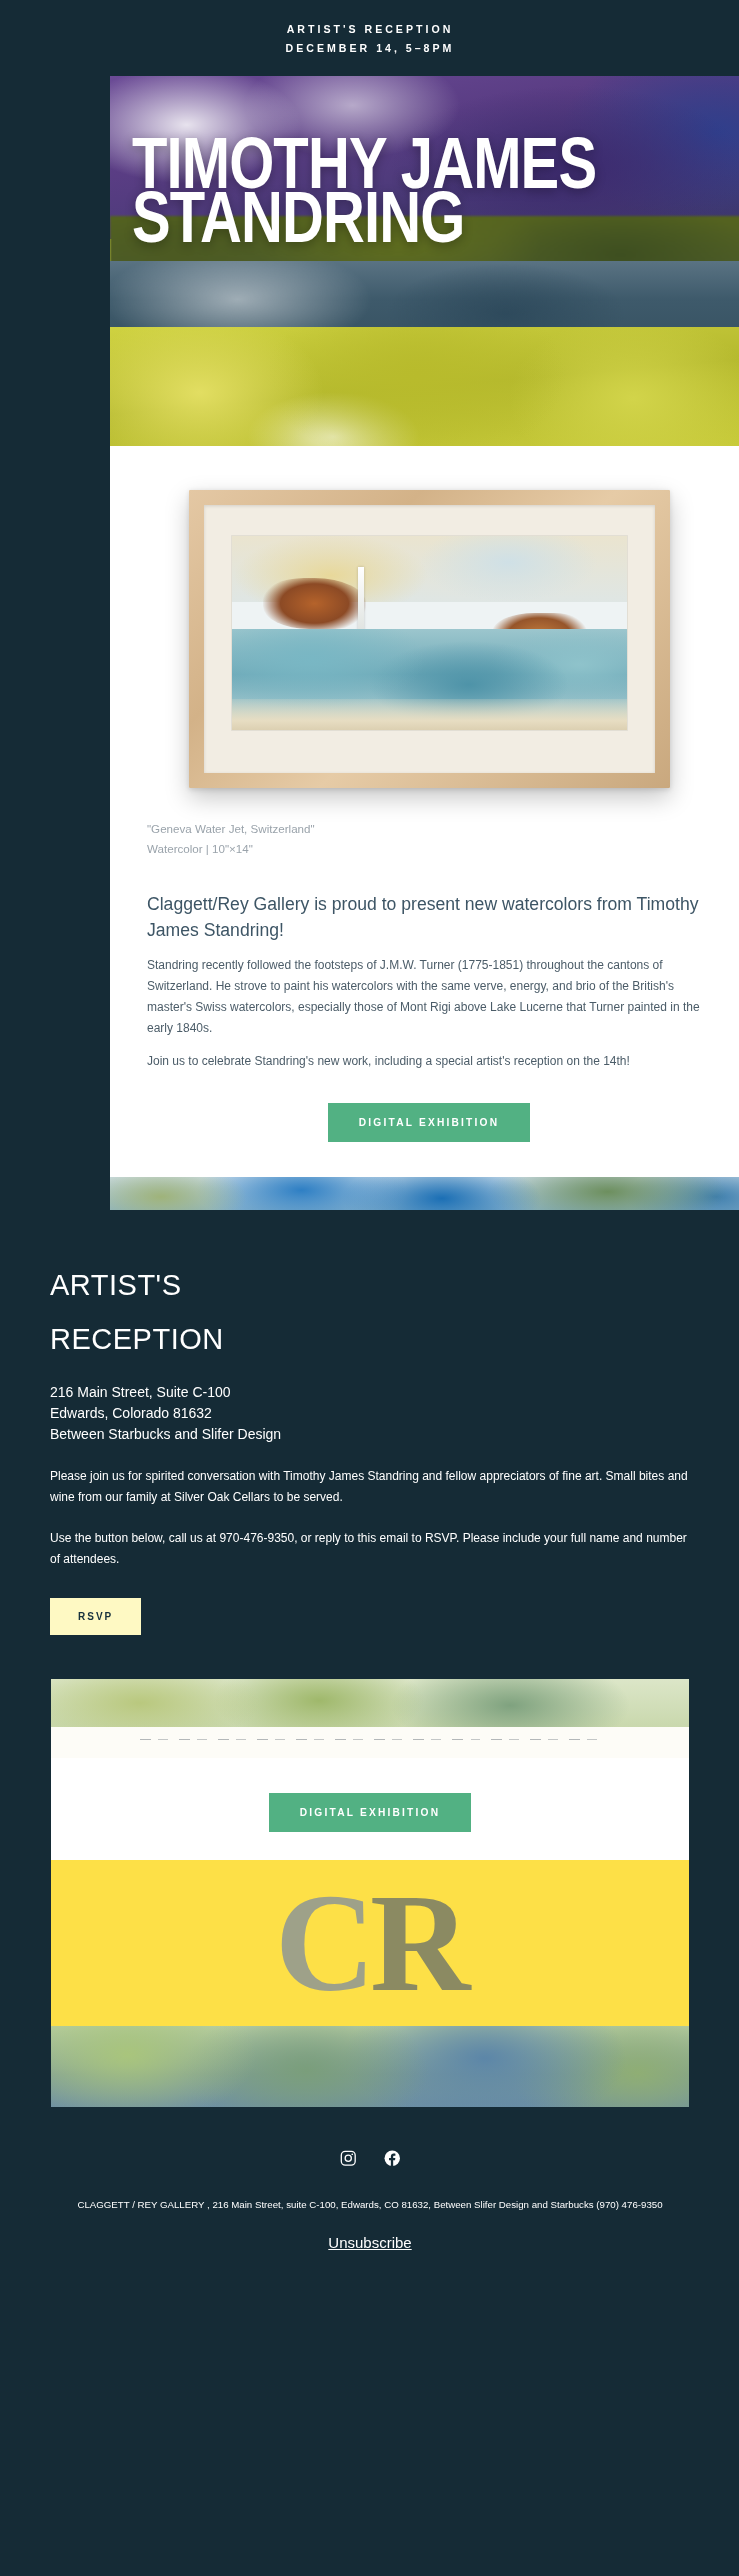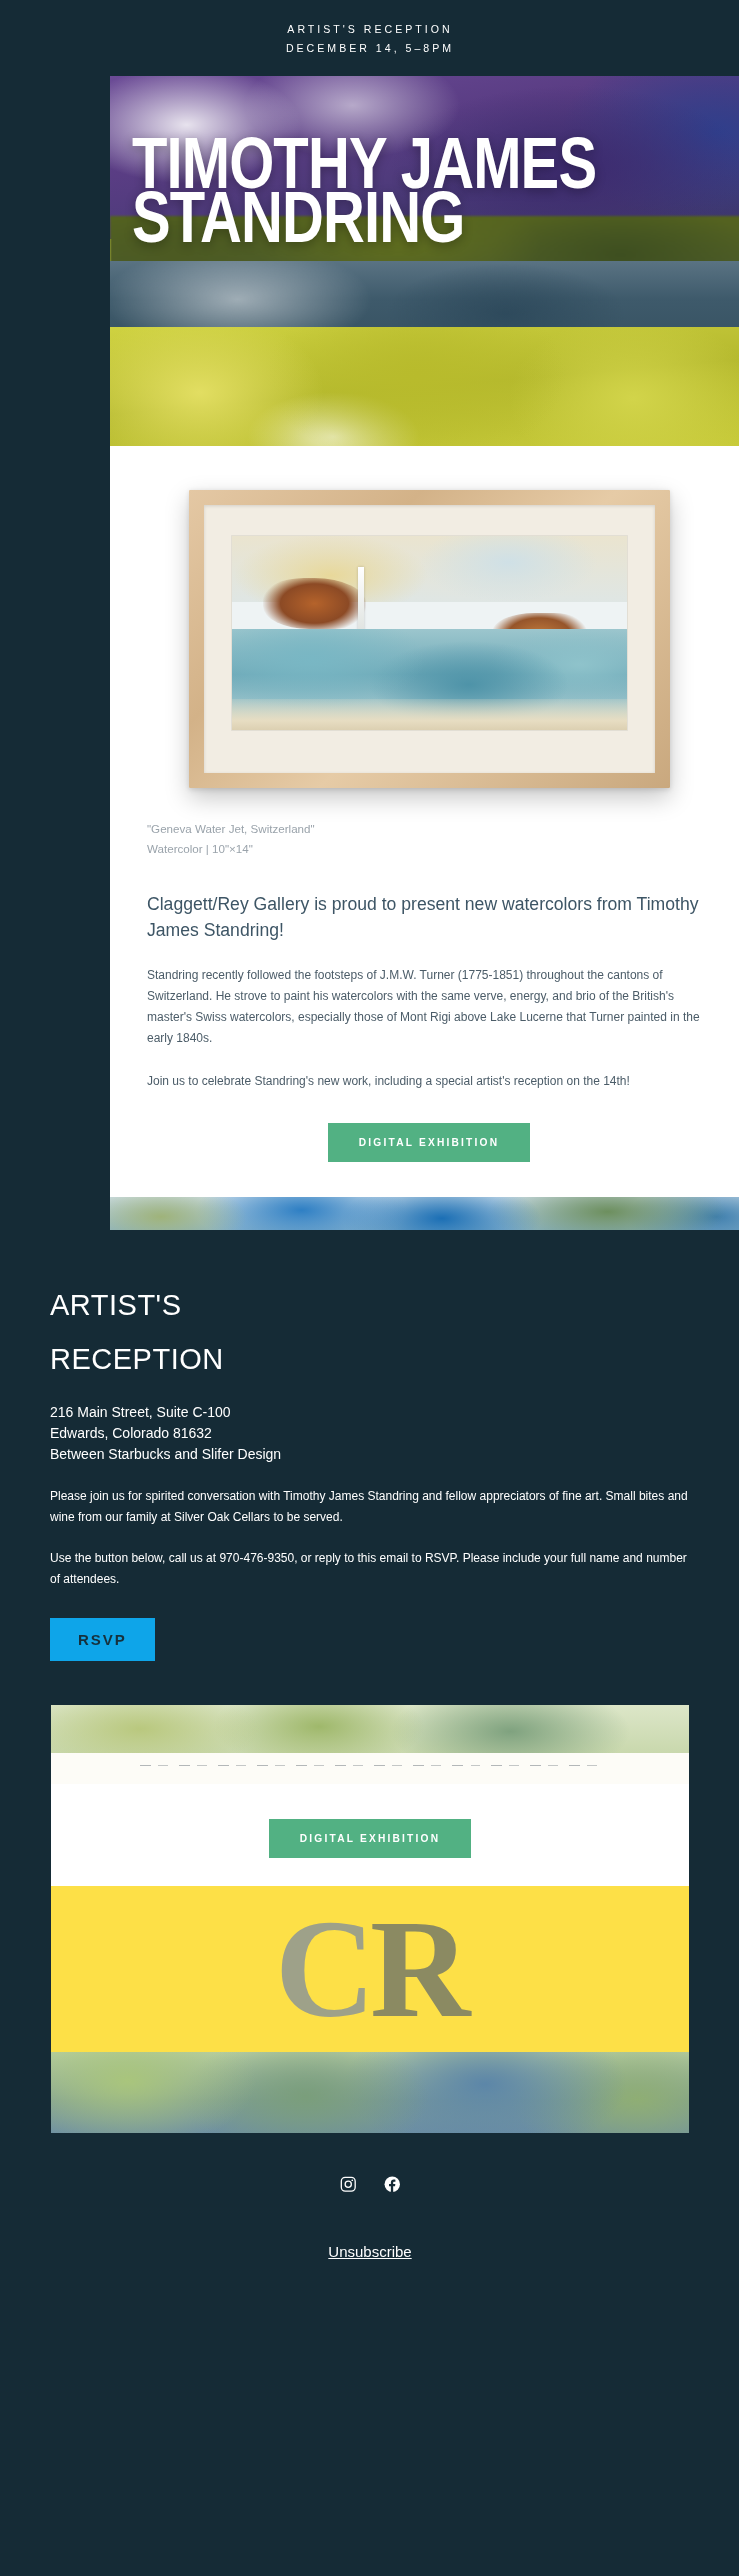--- a/index.html
+++ b/index.html
@@ -15,21 +15,21 @@
   .page { width: 740px; background: #152b36; }
 
   
   .preheader {
     padding: 20.3px 0 18.5px;
     text-align: center;
   }
   .preheader-line {
     color: #ffffff;
     font-size: 10.6px;
-    font-weight: 400;
+    font-weight: 700;
     letter-spacing: 3px;
     line-height: 18.5px;
   }
 
   
   .column {
     width: 520px;
     margin: 0 auto;
   }
 
@@ -185,21 +185,21 @@
   .copy-head {
     color: #3d5565;
     font-size: 17.6px;
     font-weight: 400;
     line-height: 26px;
   }
   .copy-para {
     color: #4b5c68;
     font-size: 12px;
     line-height: 21px;
-    margin-top: 22px;
+    margin-top: 12px;
   }
 
   .cta-wrap { padding: 31px 37px 0; text-align: center; }
   .btn-green {
     display: inline-block;
     background: #52b183;
     color: #ffffff;
     font-size: 10.2px;
     font-weight: 700;
     letter-spacing: 2.2px;
@@ -245,23 +245,23 @@
   }
   .rec-para {
     margin-top: 20.3px;
     color: #ffffff;
     font-size: 12px;
     line-height: 21px;
   }
   .btn-white {
     display: inline-block;
     margin-top: 28px;
-    background: #0ea5e9;
+    background: #fef9c3;
     color: #16313d;
-    font-size: 15px;
+    font-size: 10px;
     font-weight: 700;
     letter-spacing: 2px;
     padding: 13px 28px;
     text-decoration: none;
   }
 
   
   .bottom-block {
     width: 638px;
     margin: 44px auto 0;
@@ -449,17 +449,18 @@
           <circle cx="17.2" cy="6.8" r="1.1" fill="#ffffff" stroke="none"></circle>
         </svg>
       </a>
       <a class="social-icon" href="#">
         <svg width="18.5" height="18.5" viewBox="0 0 24 24">
           <circle cx="12" cy="12" r="10" fill="#ffffff"></circle>
           <path d="M13.2 22v-7.3h2.4l.4-2.9h-2.8v-1.8c0-.8.2-1.4 1.4-1.4h1.5V6c-.3 0-1.2-.1-2.2-.1-2.2 0-3.7 1.3-3.7 3.8v2.1H7.8v2.9h2.4V22z" fill="#152b36"></path>
         </svg>
       </a>
     </div>
+    <div class="footer-text">CLAGGETT / REY GALLERY , 216 Main Street, suite C-100, Edwards, CO 81632, Between Slifer Design and Starbucks (970) 476-9350</div>
     <a class="unsub" href="#">Unsubscribe</a>
   </div>
 
 </div>
 
 
 </body></html>

